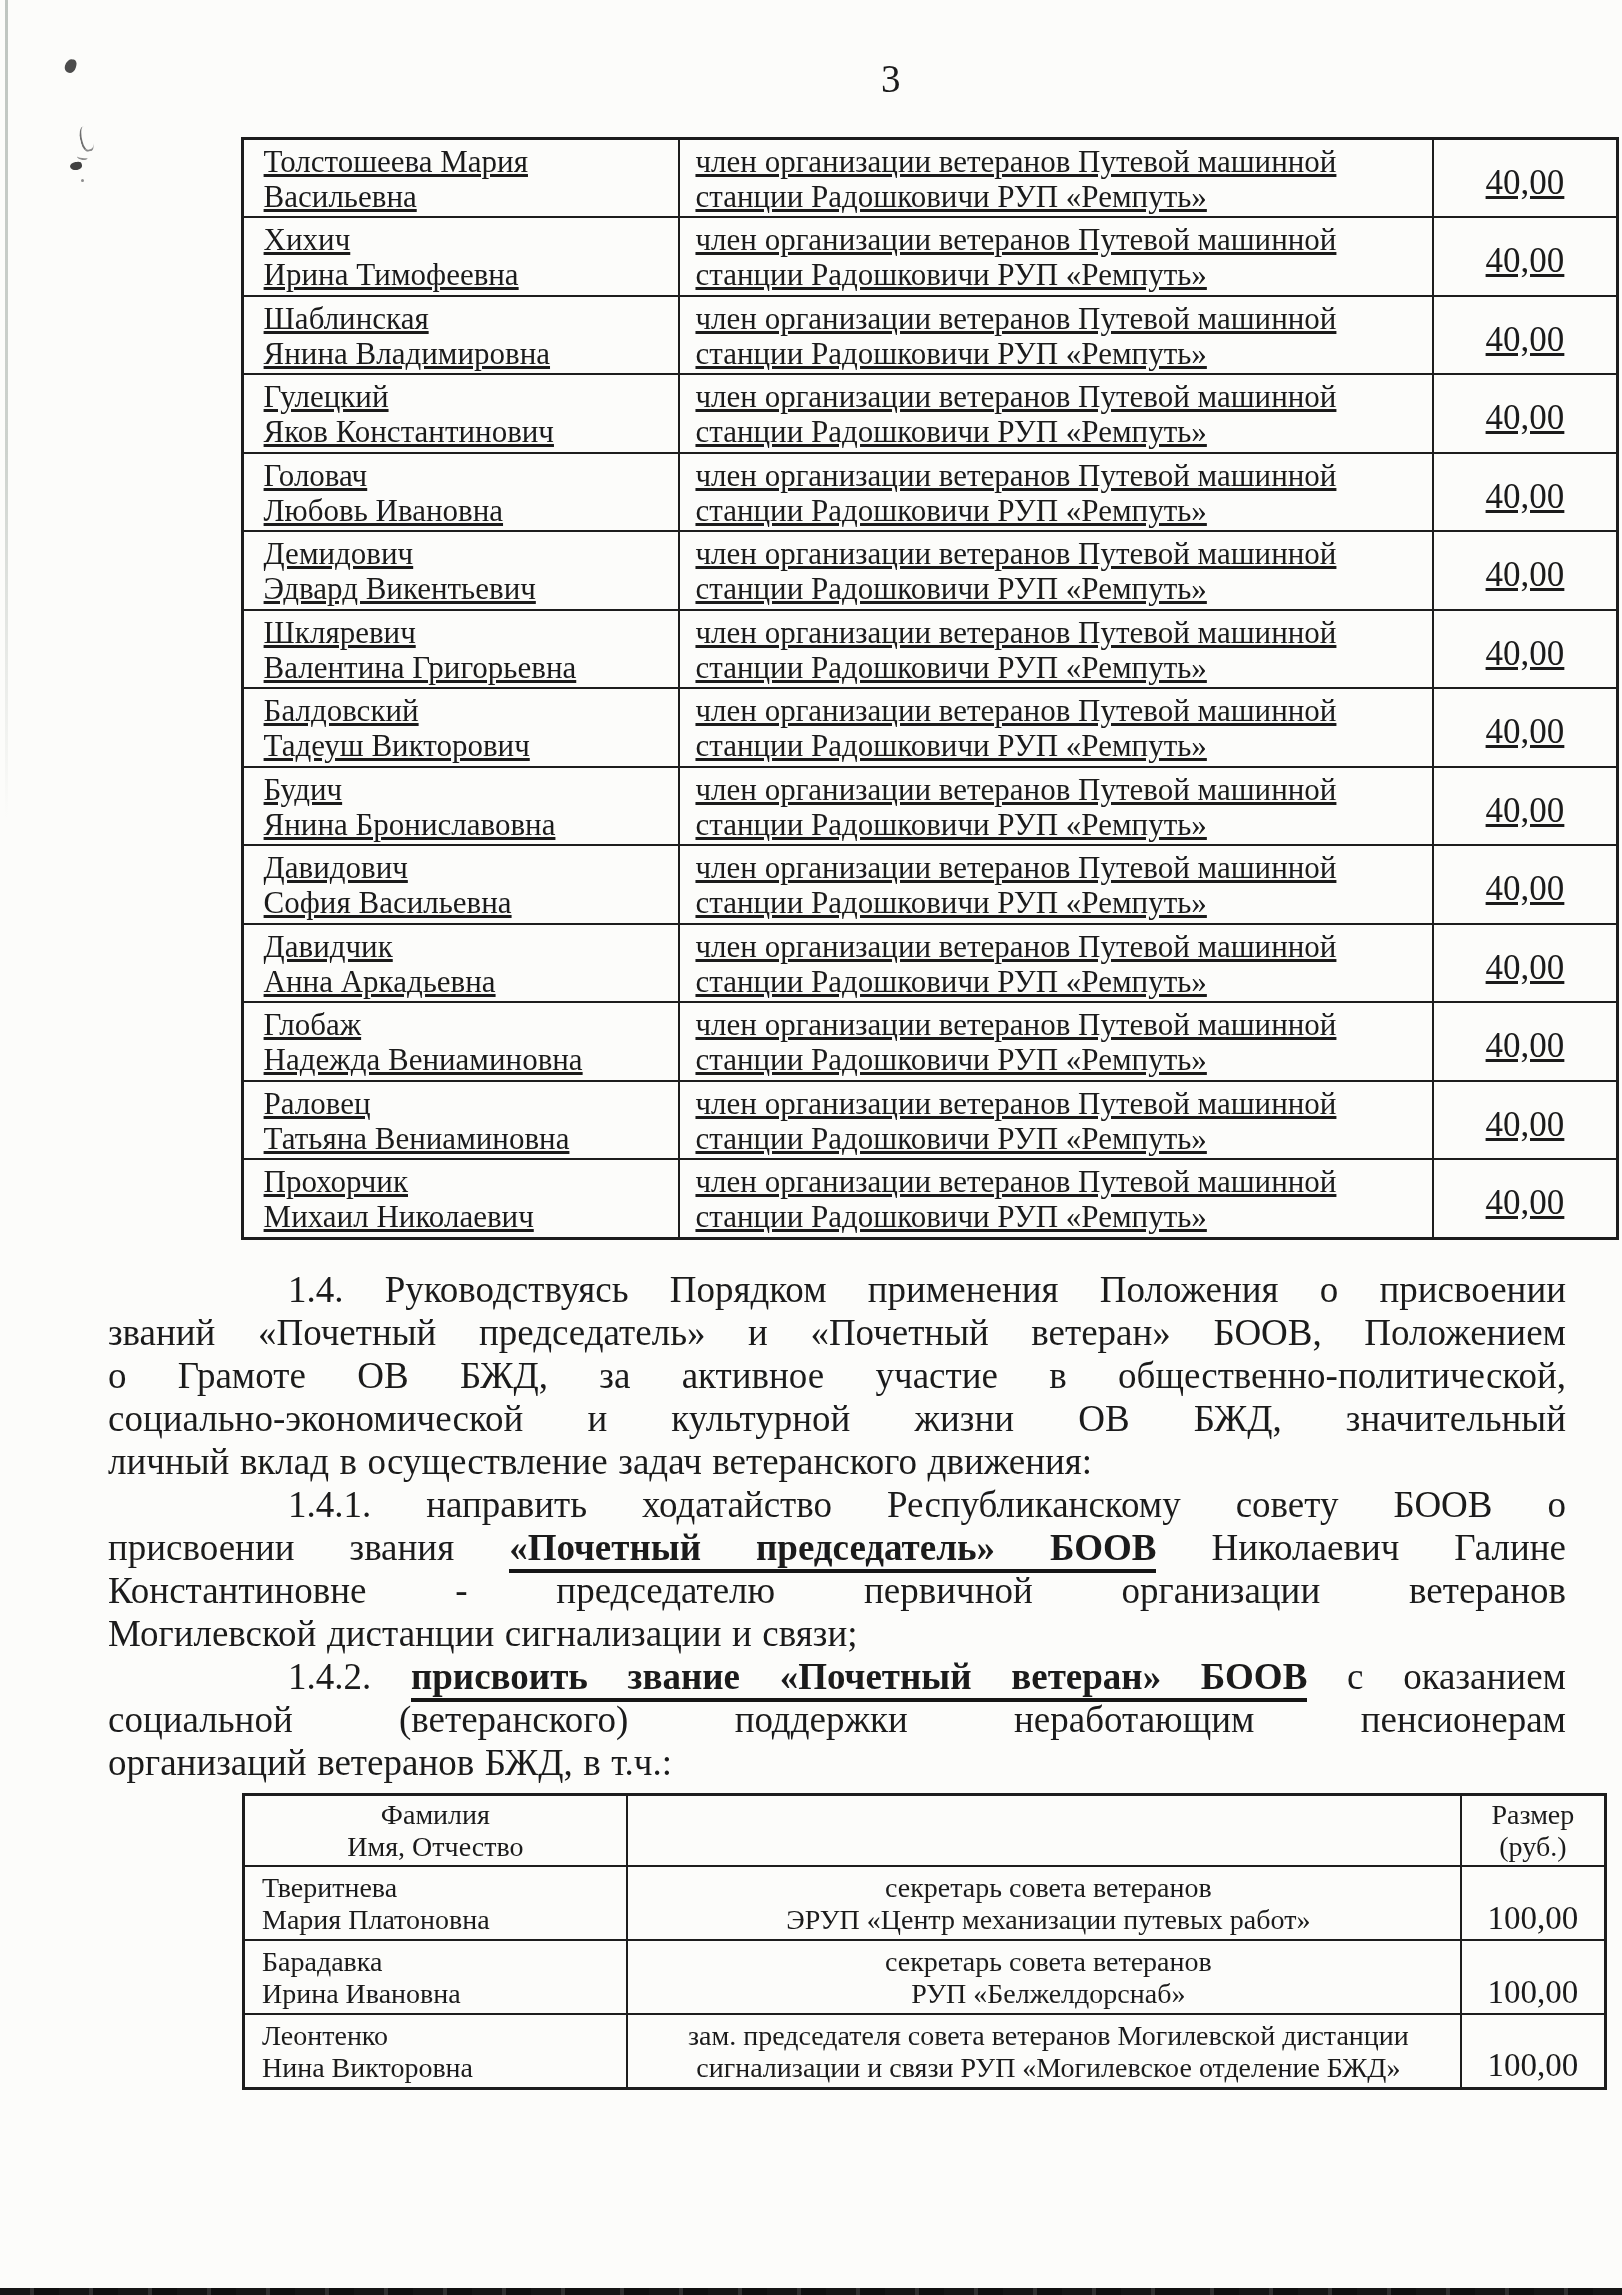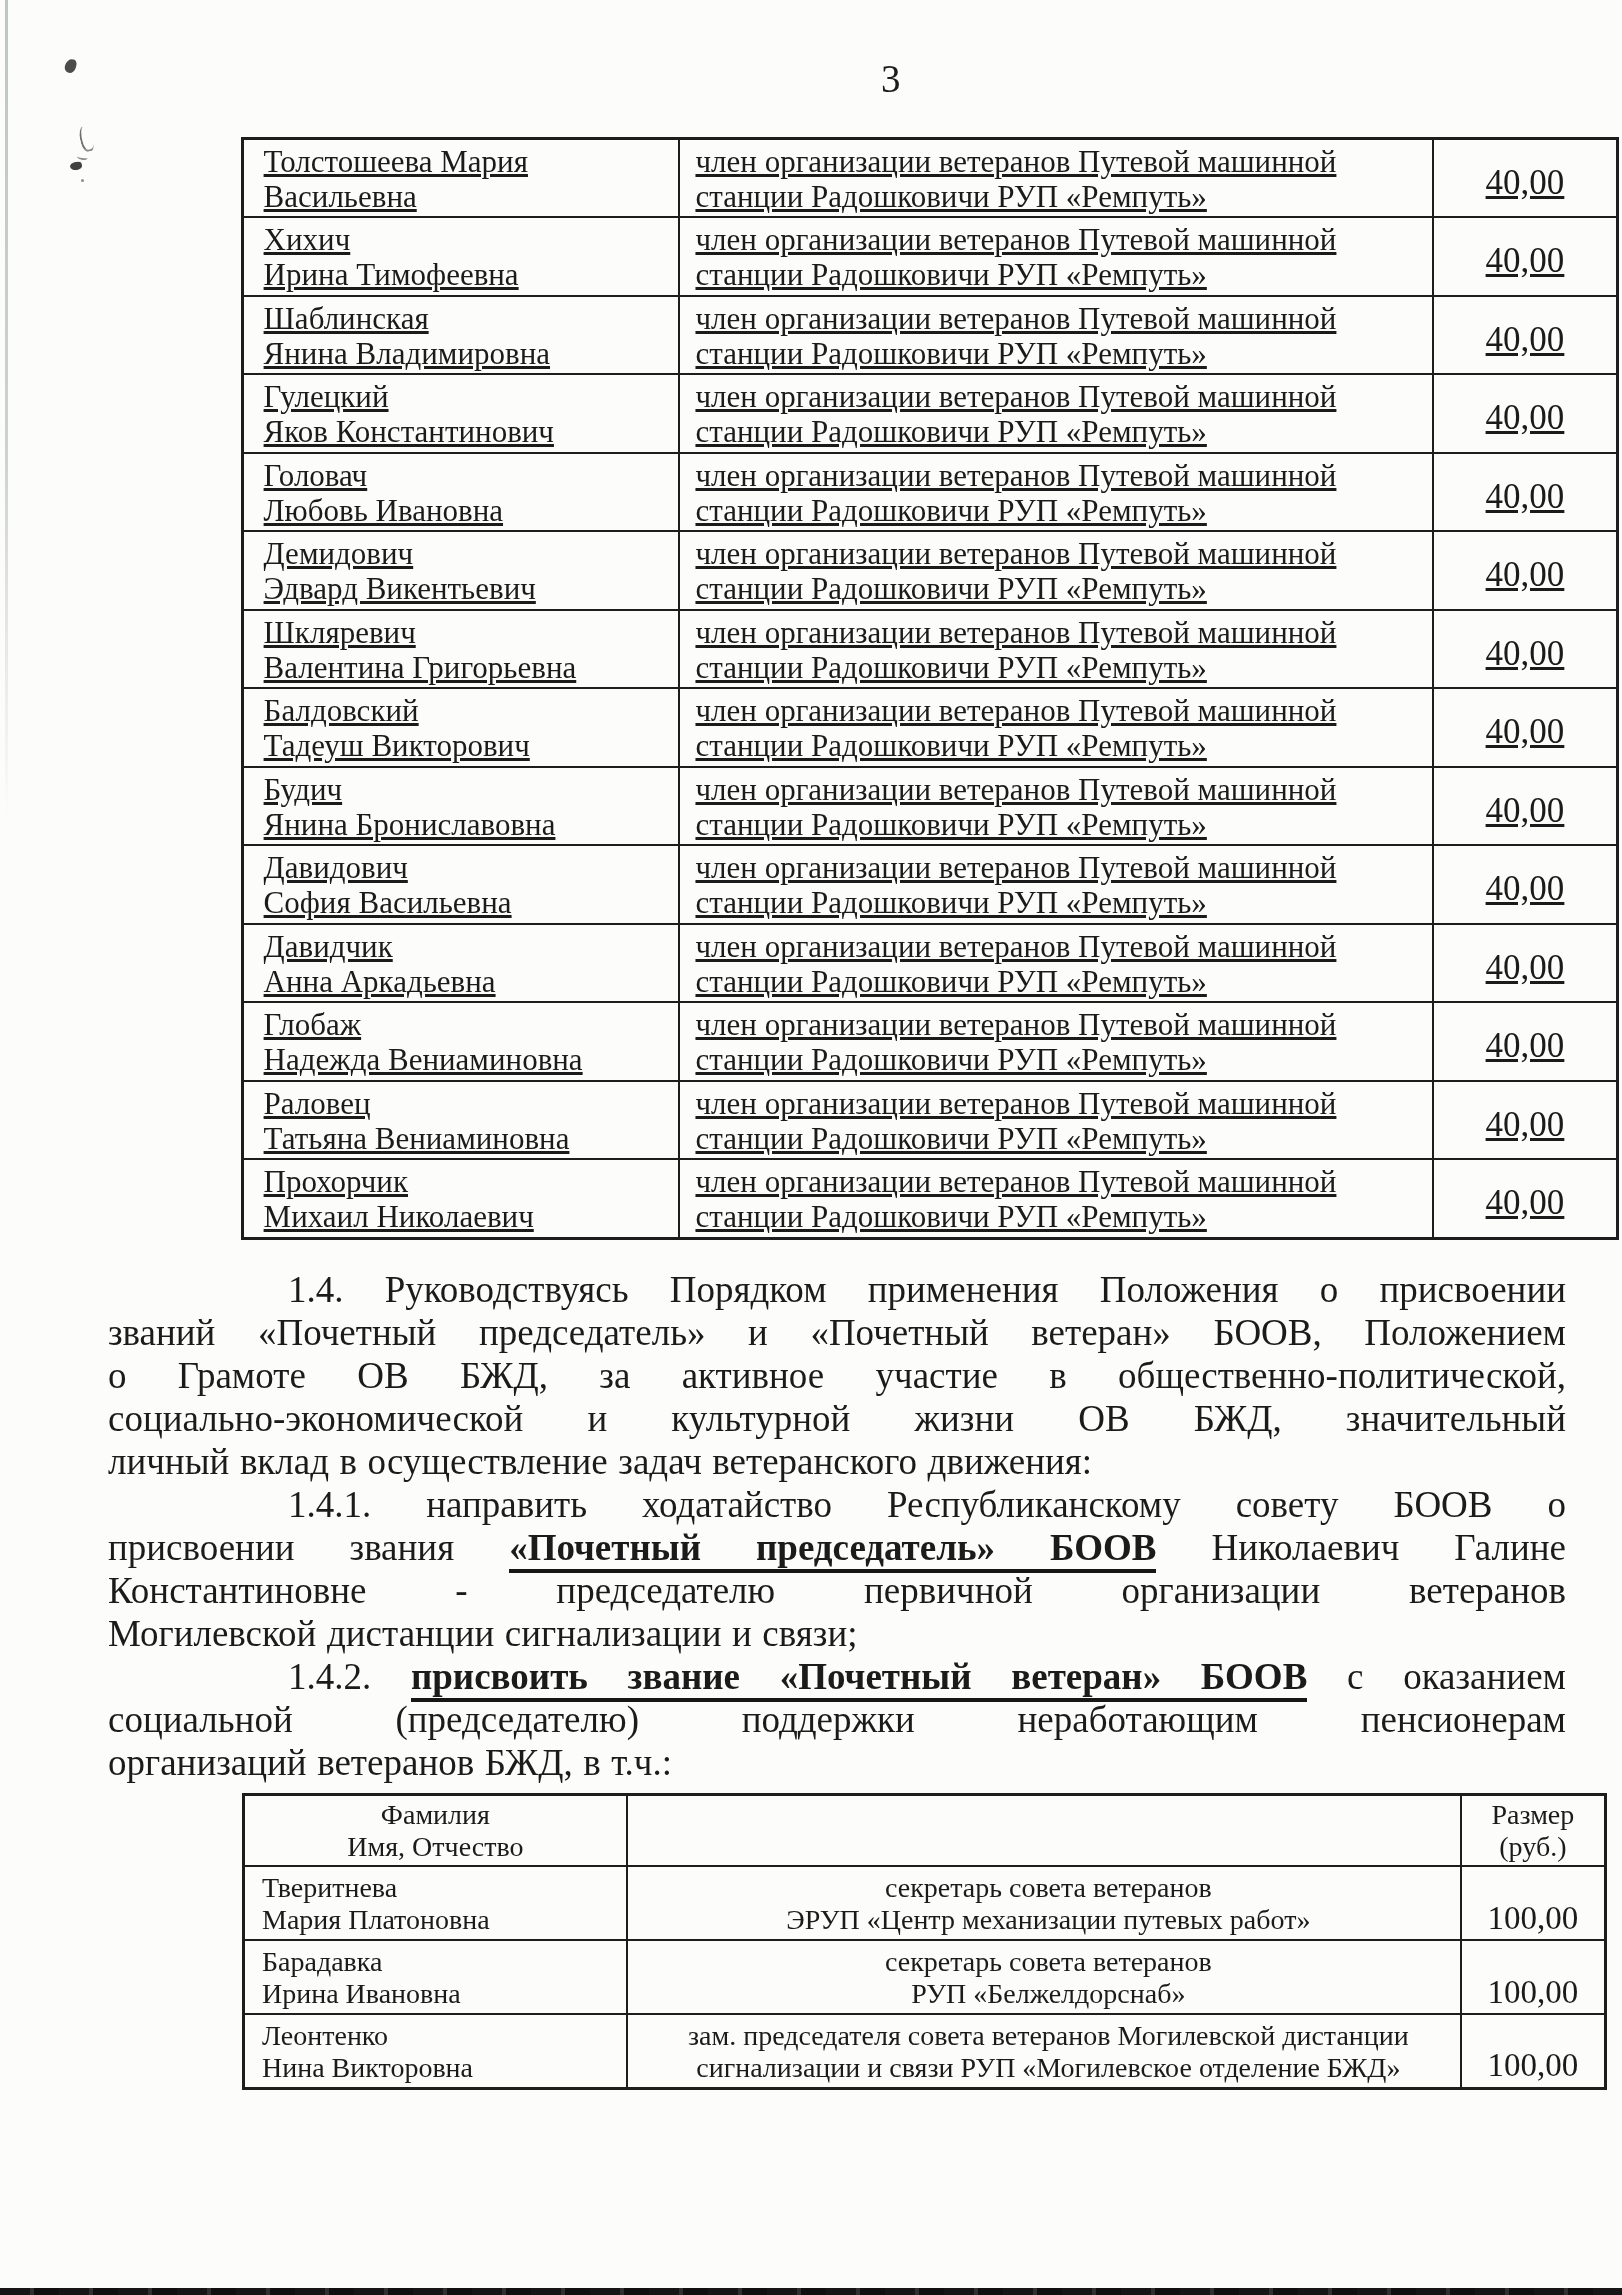--- a/index.html
+++ b/index.html
@@ -177,21 +177,21 @@
         <div class="tline last"><span>личный вклад в осуществление задач ветеранского движения:</span></div>
       </div>
       <div class="para">
         <div class="tline indent"><span>1.4.1. направить ходатайство Республиканскому совету БООВ о</span></div>
         <div class="tline"><span>присвоении звания </span><span class="bold-underline">«Почетный председатель» БООВ</span><span> Николаевич Галине</span></div>
         <div class="tline"><span>Константиновне - председателю первичной организации ветеранов</span></div>
         <div class="tline last"><span>Могилевской дистанции сигнализации и связи;</span></div>
       </div>
       <div class="para">
         <div class="tline indent"><span>1.4.2. </span><span class="bold-underline">присвоить звание «Почетный ветеран» БООВ</span><span> с оказанием</span></div>
-        <div class="tline"><span>социальной (председателю) поддержки неработающим пенсионерам</span></div>
+        <div class="tline"><span>социальной (ветеранского) поддержки неработающим пенсионерам</span></div>
         <div class="tline last"><span>организаций ветеранов БЖД, в т.ч.:</span></div>
       </div>
     </div>
 
   <table class="doc-table t2">
     <thead>
         <tr class="hrow">
           <td class="h-name">Фамилия<br>Имя, Отчество</td>
           <td class="h-role"></td>
           <td class="h-amt">Размер<br>(руб.)</td>

